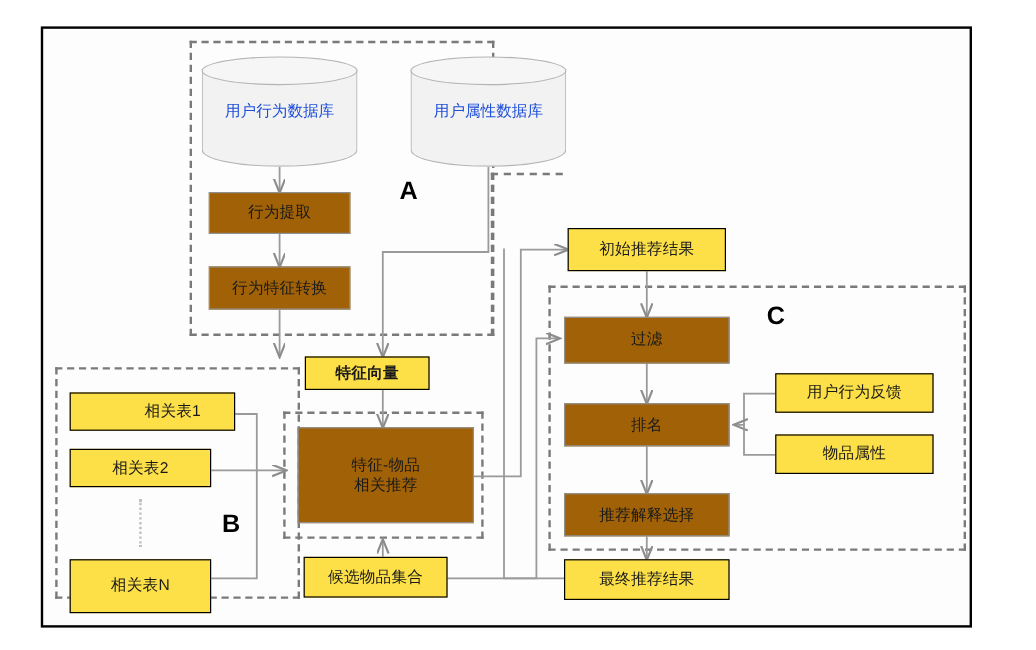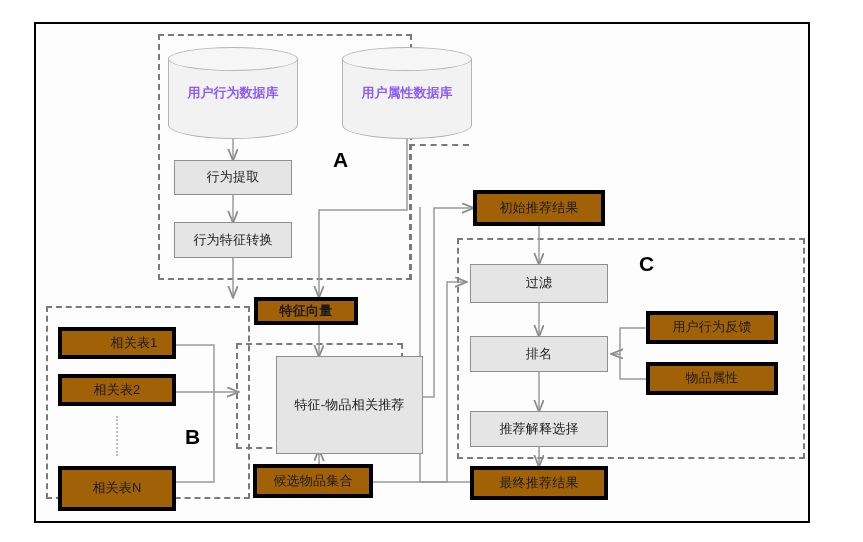--- a/index.html
+++ b/index.html
@@ -39,25 +39,25 @@
     display: flex;
     align-items: center;
     justify-content: center;
     text-align: center;
     color: #1a1a1a;
     font-size: 13px;
     line-height: 1.25;
     letter-spacing: 0.2px;
   }
   .box-light {
+    background: #fde047;
+    border: 1px solid #000000;
+  }
+  .box-dark {
     background: #a16207;
-    border: 4px solid #000000;
-  }
-  .box-dark {
-    background: #e5e5e5;
     border: 1px solid #8f8f8f;
   }
   .cyl {
     position: absolute;
     box-sizing: border-box;
   }
   .cyl .body {
     position: absolute;
     left: 0; right: 0;
     top: 11px; bottom: 0;
@@ -76,22 +76,21 @@
     border-radius: 50% / 50%;
   }
   .cyl .label {
     position: absolute;
     left: 0; right: 0;
     top: 0; bottom: 0;
     display: flex;
     align-items: center;
     justify-content: center;
     font-size: 13px;
-    color: #8b5cf6;
-    font-weight: bold;
+    color: #1d4ed8;
   }
   .group {
     position: absolute;
     box-sizing: border-box;
     border: 2px dashed #7a7a7a;
     background: transparent;
   }
   .group-label {
     position: absolute;
     font-size: 21px;
@@ -179,29 +178,29 @@
     <div class="top"></div>
     <div class="label">用户属性数据库</div>
   </div>
 
   <div class="node box-dark" style="left:174px; top:160px; width:118px; height:35px;">行为提取</div>
 
   <div class="node box-dark" style="left:174px; top:222px; width:118px; height:36px;">行为特征转换</div>
 
   <div class="node box-light" style="left:254px; top:297px; width:104px; height:28px;font-weight:bold;">特征向量</div>
 
-  <div class="node box-light" style="left:58px; top:327px; width:118px; height:32px;padding-left:34px;">相关表1</div>
+  <div class="node box-light" style="left:58px; top:327px; width:138px; height:32px;padding-left:34px;">相关表1</div>
 
   <div class="node box-light" style="left:58px; top:374px; width:118px; height:32px;">相关表2</div>
 
   <div class="vdots" style="left:116px; top:416px; height:40px;"></div>
 
   <div class="node box-light" style="left:58px; top:466px; width:118px; height:45px;">相关表N</div>
 
-  <div class="node box-dark" style="left:248px; top:356px; width:147px; height:98px; margin-left:28px;">
+  <div class="node box-dark" style="left:248px; top:356px; width:147px; height:80px; flex-direction:column;">
     <span>特征-物品</span>
     <span>相关推荐</span>
   </div>
 
   <div class="node box-light" style="left:253px; top:464px; width:120px; height:34px;">候选物品集合</div>
 
   <div class="node box-light" style="left:473px; top:190px; width:132px; height:36px;">初始推荐结果</div>
 
   <div class="node box-dark" style="left:470px; top:264px; width:138px; height:39px;">过滤</div>
 

